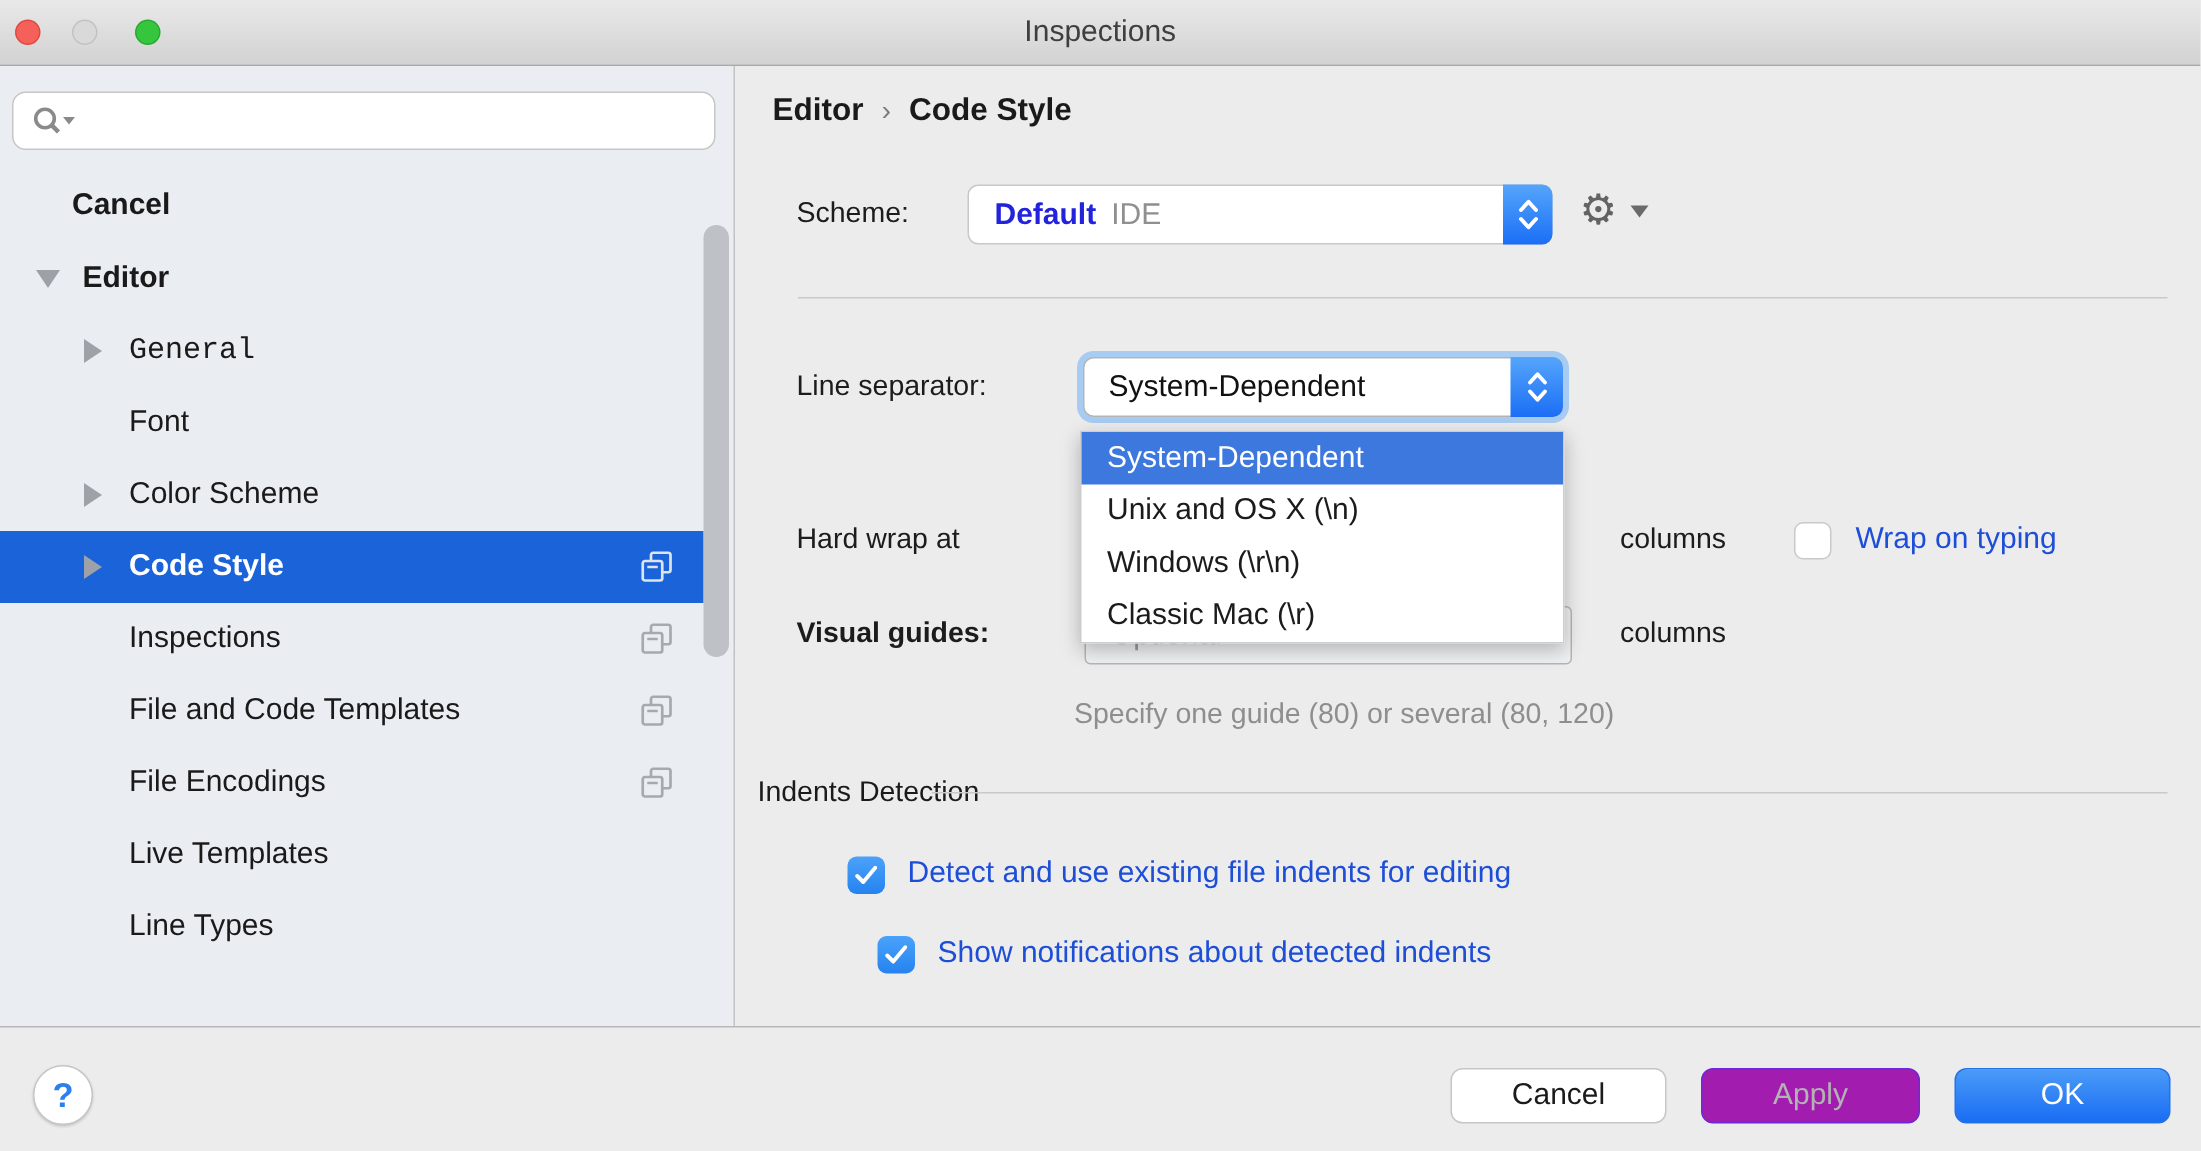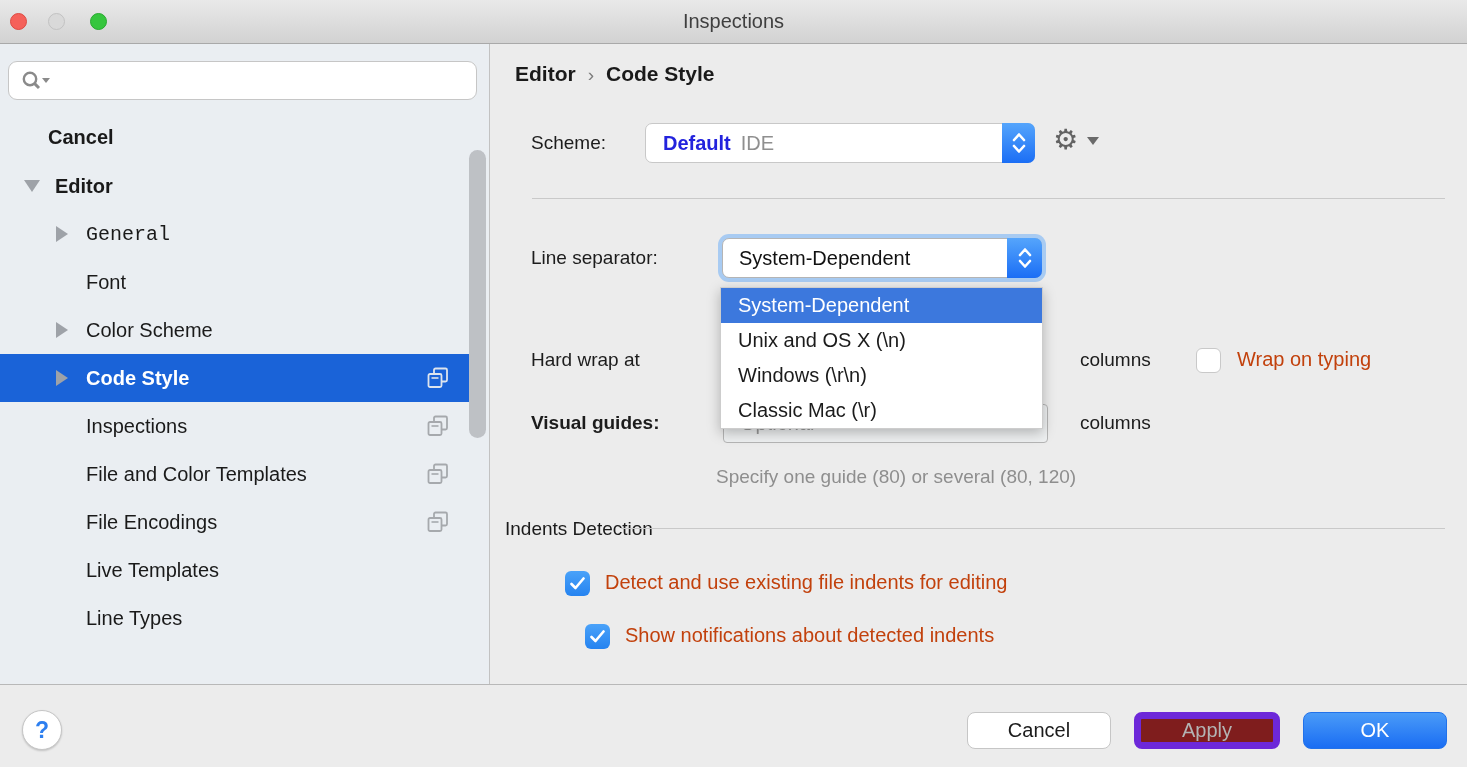--- a/index.html
+++ b/index.html
@@ -60,37 +60,37 @@
   .select .sel-text{font-size:20px;color:#111;margin-left:16px;}
 
   .popup{left:720px;top:287px;width:323px;background:#ffffff;border:1px solid #cdcdcd;
     box-sizing:border-box;box-shadow:0 4px 12px rgba(0,0,0,.25);z-index:30;}
   .popup .opt{height:35px;line-height:35px;font-size:20px;color:#1b1b1b;padding-left:17px;white-space:nowrap;}
   .popup .opt.hl{background:#3c78dd;color:#ffffff;}
 
   .checkbox{width:25px;height:25px;border-radius:6px;box-sizing:border-box;}
   .checkbox.off{background:#ffffff;border:1px solid #c9c9c9;}
   .checkbox.on{background:linear-gradient(#4aa2f9,#2583f0);display:flex;align-items:center;justify-content:center;}
-  .cb-label{font-size:20px;color:#c2410c;white-space:nowrap;}
+  .cb-label{font-size:20px;color:#1d4ed8;white-space:nowrap;}
 
   .field{background:#eef0f1;border:1px solid #b5b5b5;border-radius:4px;box-sizing:border-box;
     display:flex;align-items:center;z-index:1;}
   .field .ph{font-size:20px;color:#999999;margin-left:16px;}
   .help-text{font-size:19px;color:#8e8e8e;white-space:nowrap;}
   .section-title{font-size:19px;color:#1b1b1b;white-space:nowrap;}
 
   
   .footer-line{left:0;top:684px;width:1467px;height:1px;background:#b8b8b8;}
   .help-btn{left:22px;top:710px;width:40px;height:40px;border-radius:50%;background:#ffffff;
     border:1px solid #c6c6c6;box-sizing:border-box;box-shadow:0 1px 2px rgba(0,0,0,.18);
     display:flex;align-items:center;justify-content:center;font-size:23px;font-weight:700;color:#2d7ff0;}
   .btn{top:712px;height:37px;border-radius:8px;box-sizing:border-box;font-size:20px;
     display:flex;align-items:center;justify-content:center;}
   .btn.normal{background:#ffffff;border:1px solid #c6c6c6;color:#1b1b1b;}
-  .btn.disabled{background:#7f1d1d;border:7px solid #6d28d9;color:#b3b3b3;}
+  .btn.disabled{background:#a21caf;border:1px solid #6d28d9;color:#b3b3b3;}
   .btn.primary{background:linear-gradient(#4a9bf8,#1a6df3);border:1px solid #2272ea;color:#ffffff;}
 </style>
 </head>
 <body>
 
 <div class="abs titlebar">
   <div class="abs light red"></div>
   <div class="abs light gray"></div>
   <div class="abs light green"></div>
   <div class="abs win-title">Inspections</div>
@@ -136,21 +136,21 @@
   </div>
   <div class="abs tree-row" style="top:358px;">
     <span class="tree-label" style="left:86px;">Inspections</span>
     <svg class="copy-ic" viewBox="0 0 22 22">
       <rect x="7" y="1.5" width="13" height="13" rx="1.5" fill="none" stroke="currentColor" stroke-width="1.8"></rect>
       <rect x="1.5" y="7" width="13" height="13" rx="1.5" fill="#eaeef2" stroke="currentColor" stroke-width="1.8"></rect>
       <line x1="4.5" y1="11" x2="11.5" y2="11" stroke="currentColor" stroke-width="1.6"></line>
     </svg>
   </div>
   <div class="abs tree-row" style="top:406px;">
-    <span class="tree-label" style="left:86px;">File and Color Templates</span>
+    <span class="tree-label" style="left:86px;">File and Code Templates</span>
     <svg class="copy-ic" viewBox="0 0 22 22">
       <rect x="7" y="1.5" width="13" height="13" rx="1.5" fill="none" stroke="currentColor" stroke-width="1.8"></rect>
       <rect x="1.5" y="7" width="13" height="13" rx="1.5" fill="#eaeef2" stroke="currentColor" stroke-width="1.8"></rect>
       <line x1="4.5" y1="11" x2="11.5" y2="11" stroke="currentColor" stroke-width="1.6"></line>
     </svg>
   </div>
   <div class="abs tree-row" style="top:454px;">
     <span class="tree-label" style="left:86px;">File Encodings</span>
     <svg class="copy-ic" viewBox="0 0 22 22">
       <rect x="7" y="1.5" width="13" height="13" rx="1.5" fill="none" stroke="currentColor" stroke-width="1.8"></rect>

